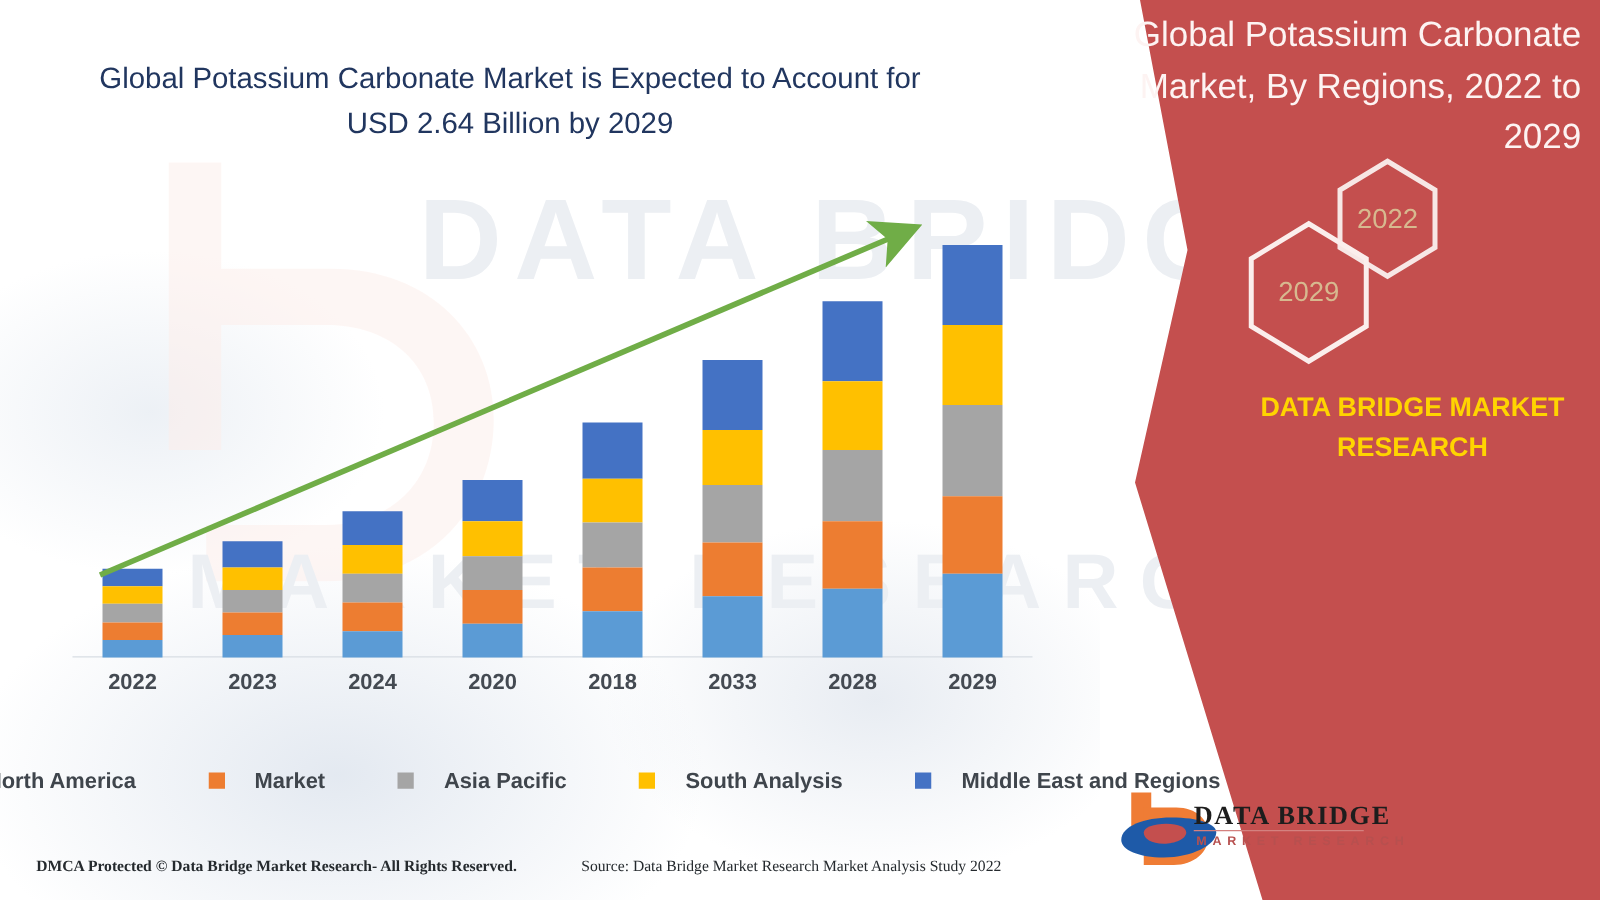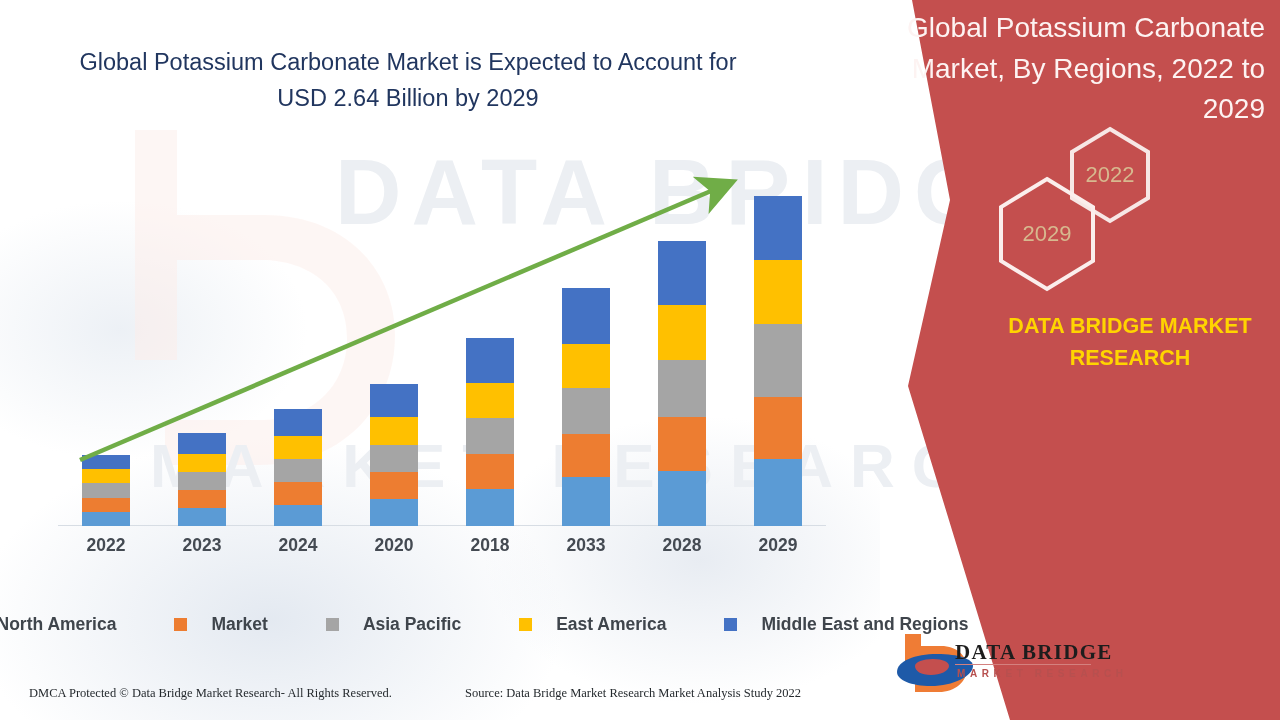--- a/index.html
+++ b/index.html
@@ -129,20 +129,21 @@
   }
   .legend-item { display:flex; align-items:center; gap:24px;margin-left:44px; }
   .swatch { width:13px; height:13px; flex:0 0 auto; }
   .legend-label { color:#3f454c; font-size:17.5px; font-weight:700; white-space:nowrap; }
 
   
   .footer-left {
     position:absolute; left:29px; top:686px;
     font-family:"Liberation Serif", serif; font-size:12.5px; color:#252a2e;
     white-space:nowrap;
+    font-weight:bold;
   }
   .footer-right {
     position:absolute; left:465px; top:686px;
     font-family:"Liberation Serif", serif; font-size:12.5px; color:#252a2e;
     white-space:nowrap;
   }
 </style>
 </head>
 <body>
 
@@ -288,21 +289,21 @@
     <div class="legend-item">
       <span class="swatch" style="background: rgb(237, 125, 49);"></span>
       <span class="legend-label">Market</span>
     </div>
     <div class="legend-item">
       <span class="swatch" style="background: rgb(165, 165, 165);"></span>
       <span class="legend-label">Asia Pacific</span>
     </div>
     <div class="legend-item">
       <span class="swatch" style="background: rgb(255, 192, 0);"></span>
-      <span class="legend-label">East America</span>
+      <span class="legend-label">South Analysis</span>
     </div>
     <div class="legend-item">
       <span class="swatch" style="background: rgb(68, 114, 196);"></span>
       <span class="legend-label">Middle East and Regions</span>
     </div>
   </div>
 
 <svg class="dbmr-logo" viewBox="0 0 205 72">
   <path d="M12 6 H28 V52 H12 Z" fill="#ef7c35"></path>
   <path d="M22 18 H48 C64 18 74 28 74 40 C74 54 62 64 46 64 H22 V53 H46

